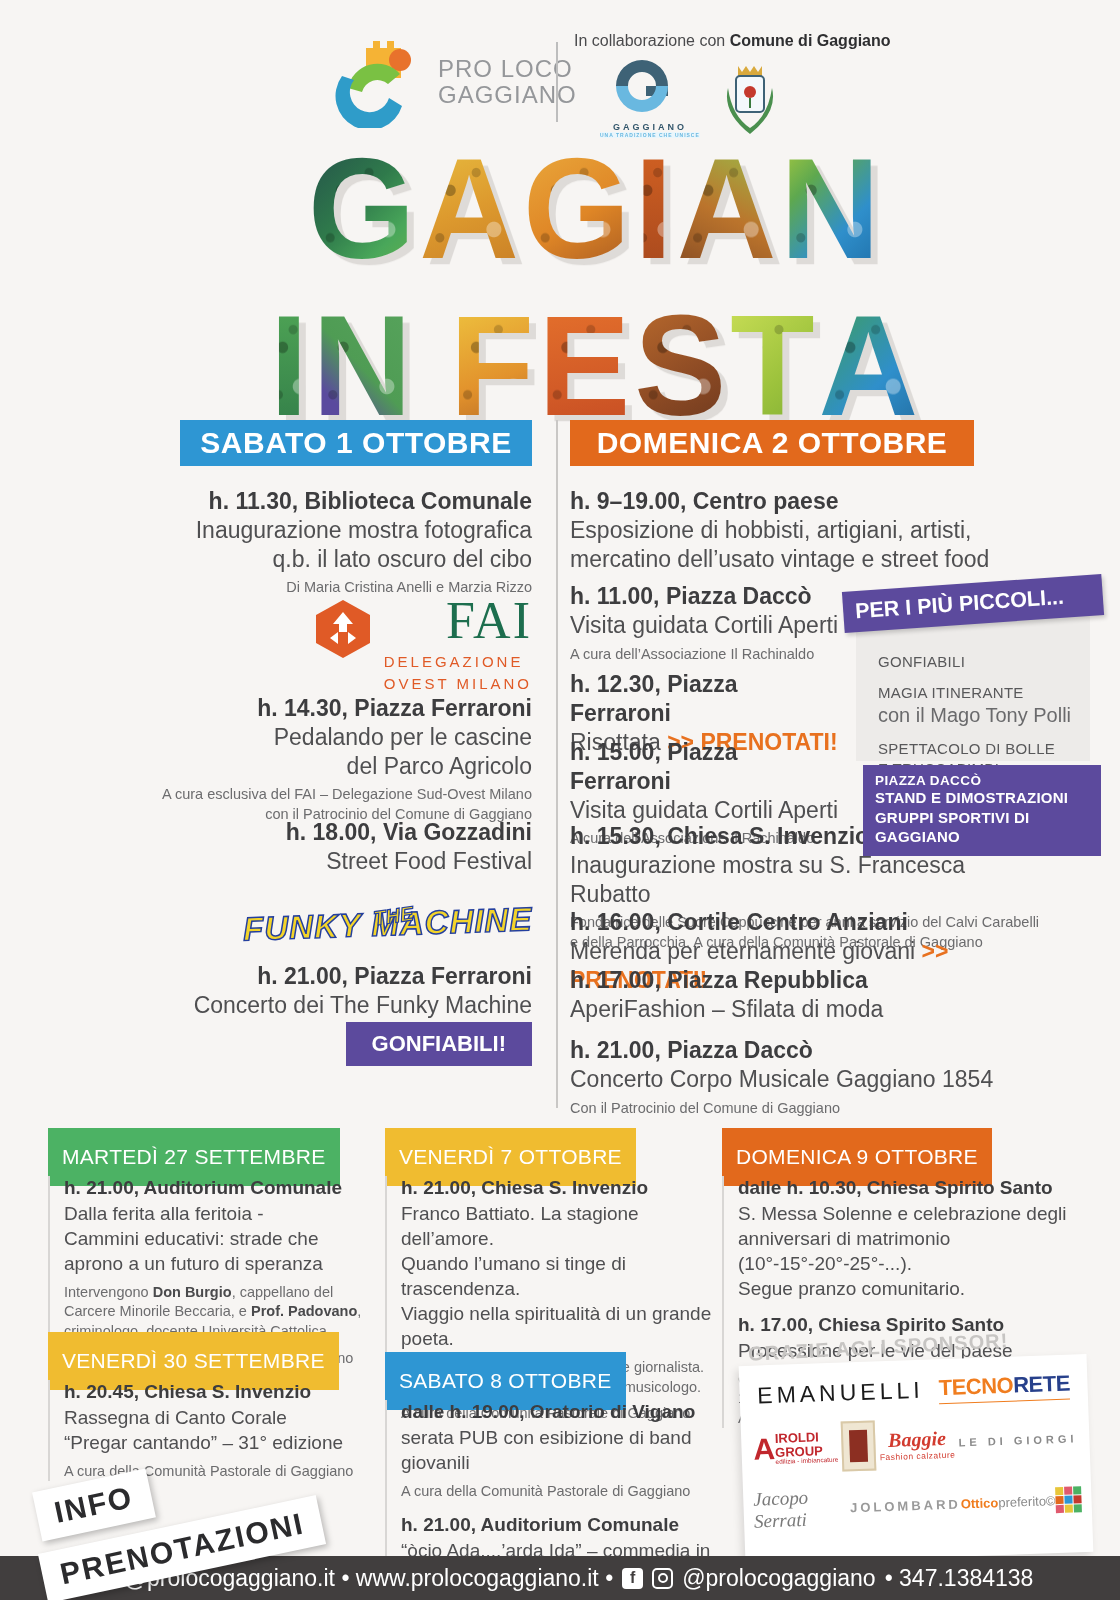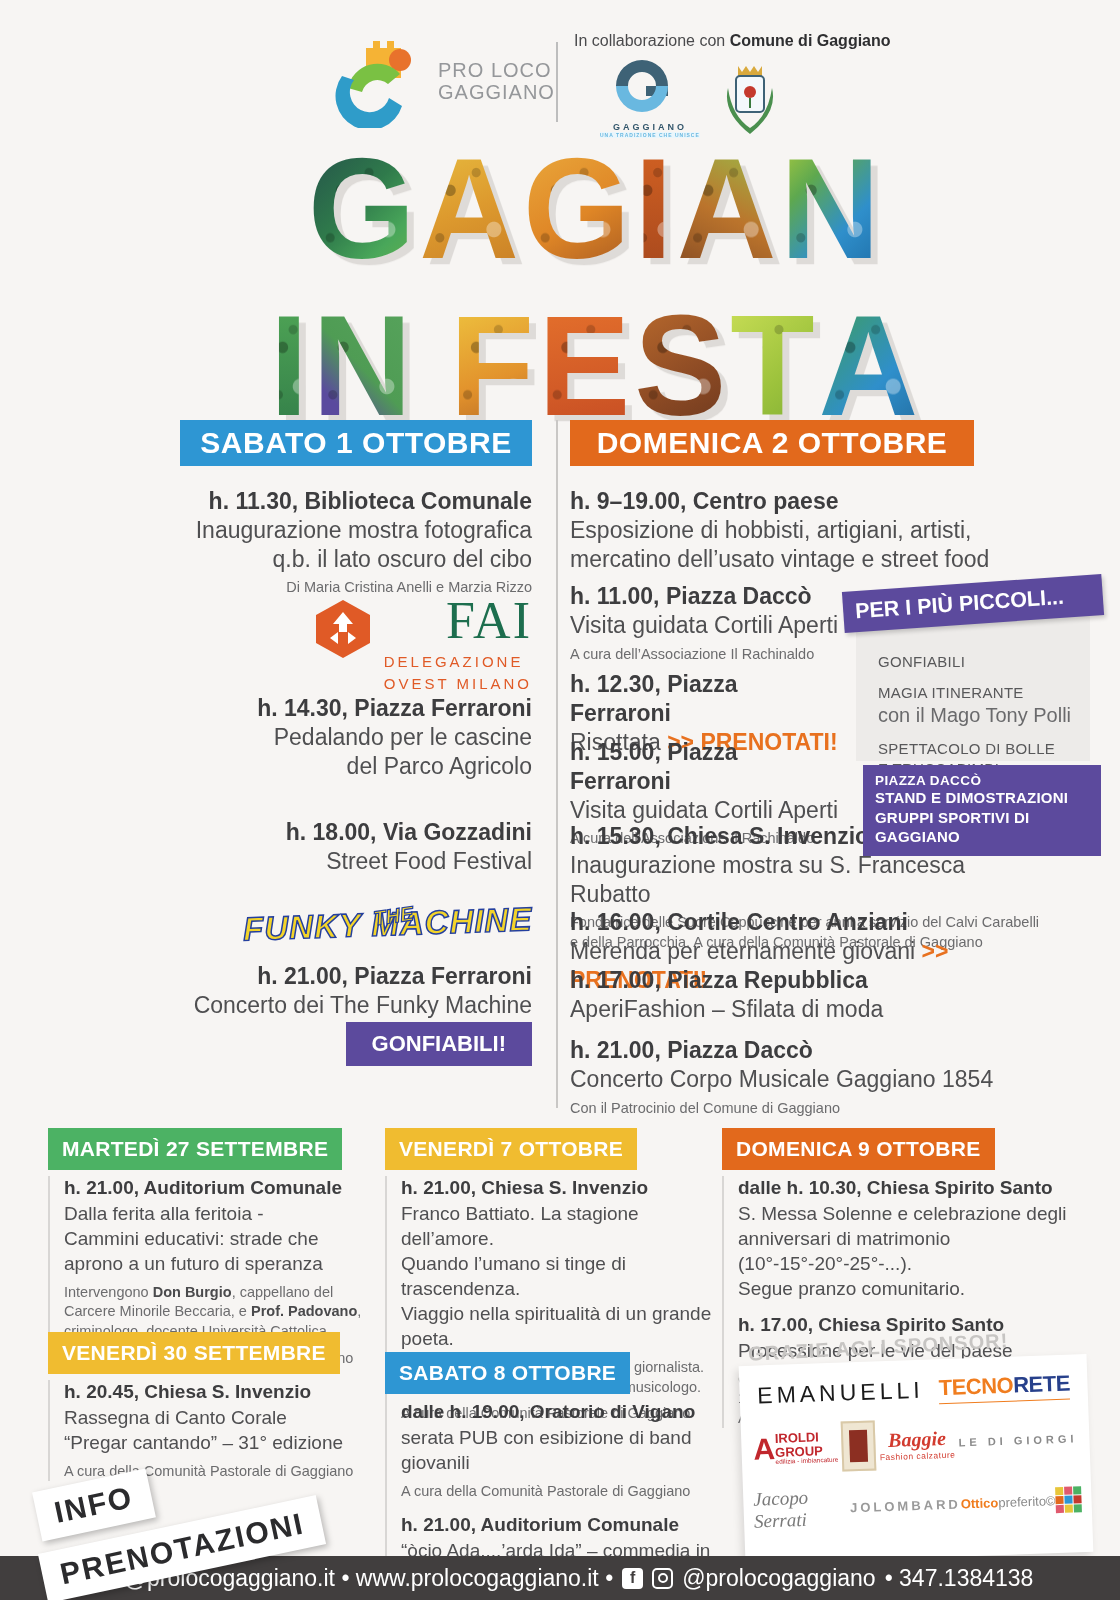--- a/index.html
+++ b/index.html
@@ -1,21 +1,21 @@
 <!DOCTYPE html>
 <html><head>
 <meta charset="utf-8">
 <style>
   html,body{margin:0;padding:0;}
   body{font-family:"Liberation Sans",sans-serif;background:#e9e7e5;}
   .page{position:relative;width:1120px;height:1600px;margin:0 auto;background:#f7f5f3;overflow:hidden;}
 
   
   .brand{position:absolute;left:328px;top:36px;display:flex;align-items:center;}
-  .brand-text{margin-left:14px;font-size:20px;line-height:1.08;color:#95979a;letter-spacing:1px;font-weight:400;}
+  .brand-text{margin-left:14px;font-size:24px;line-height:1.08;color:#95979a;letter-spacing:1px;font-weight:400;}
   .header-divider{position:absolute;left:556px;top:42px;width:2px;height:80px;background:#bdbdbd;}
   .collab{position:absolute;left:574px;top:32px;font-size:16px;color:#4a4a4c;}
   .collab b{color:#2e2e30;margin-top:48px;}
   .collab-logos{position:absolute;left:600px;top:58px;display:flex;align-items:flex-start;gap:18px;}
   .gaggiano-word{font-size:9px;letter-spacing:3px;color:#33566b;font-weight:700;text-align:center;margin-top:2px;}
   .gaggiano-sub{font-size:5px;letter-spacing:1px;color:#69b8e0;font-weight:700;text-align:center;background:#eaf6fc;}
 
   
   .title{position:absolute;left:0;top:152px;width:1120px;text-align:center;font-weight:800;padding-left:36px;}
   .title-line{line-height:114px;letter-spacing:4px;transform:scaleY(1.04);}
@@ -74,22 +74,22 @@
                font-size:21.5px;padding:8px 0 8px 12px;transform:rotate(-4deg);box-shadow:2px 3px 4px rgba(0,0,0,.18);}
   .kids-box{position:absolute;left:856px;top:614px;width:234px;height:147px;background:#edebe9;padding:38px 0 0 22px;box-sizing:border-box;}
   .kids-item{margin-bottom:11px;}
   .kids-t{font-size:15px;color:#58585a;letter-spacing:.3px;line-height:1.3;}
   .kids-s{font-size:20px;color:#6a6a6c;line-height:1.3;}
   .kids-purple{position:absolute;left:863px;top:765px;width:226px;background:#5c4a9d;color:#fff;padding:8px 0 9px 12px;}
   .kp1{font-size:13.5px;font-weight:800;letter-spacing:.4px;}
   .kp2{font-size:15px;font-weight:800;letter-spacing:.2px;line-height:1.3;}
 
   
-  .sec-bar{position:absolute;height:34px;color:#fff;font-weight:700;font-size:21px;display:flex;align-items:center;
-           padding:4px 14px;letter-spacing:.3px;}
+  .sec-bar{position:absolute;height:34px;color:#fff;font-weight:400;font-size:21px;display:flex;align-items:center;
+           padding:12px 14px;letter-spacing:.3px;}
   .sec-green{background:#4cb264;}
   .sec-yellow{background:#f0bc30;}
   .sec-blue{background:#2e96d3;}
   .sec-orange{background:#e2691c;}
   .sec-body{position:absolute;border-left:2px solid #d8d6d4;padding-left:14px;}
   .s-title{font-weight:700;font-size:19px;color:#3d3d3f;line-height:1.3;}
   .s-line{font-size:19px;color:#4f4f51;line-height:1.32;}
   .s-note{font-size:14.5px;color:#6c6c6e;line-height:1.35;margin-top:7px;}
   .s-note b{color:#4a4a4c;}
   .s-gap{height:12px;}
@@ -207,20 +207,24 @@
           <div>OVEST MILANO</div>
         </div>
       </div>
     </div>
   </div>
 
   <div class="left-block" style="top:694px;">
     <div class="ev-title">h. 14.30, Piazza Ferraroni</div>
     <div class="ev-line">Pedalando per le cascine</div>
     <div class="ev-line">del Parco Agricolo</div>
+    <div class="ev-note">
+      <div>A cura esclusiva del FAI – Delegazione Sud-Ovest Milano</div>
+      <div>con il Patrocinio del Comune di Gaggiano</div>
+    </div>
   </div>
 
   <div class="left-block" style="top:818px;">
     <div class="ev-title">h. 18.00, Via Gozzadini</div>
     <div class="ev-line">Street Food Festival</div>
   </div>
 
   <div class="funky" style="top:888px;">
     <span class="funky-the">THE</span>
     <div class="funky-name">FUNKY MACHINE</div>

